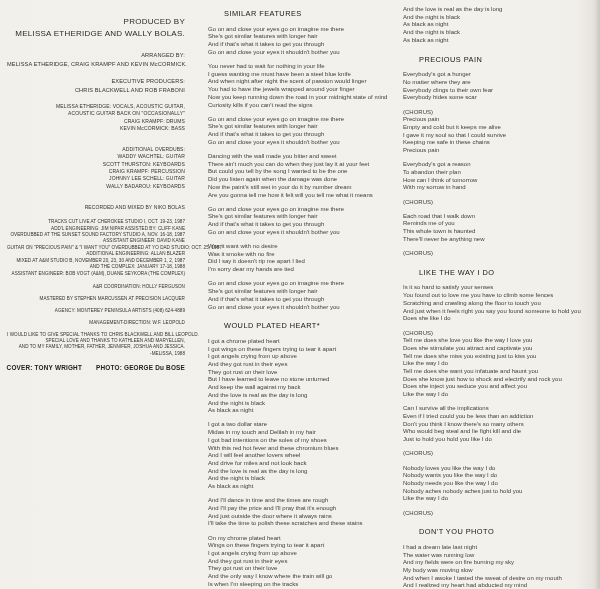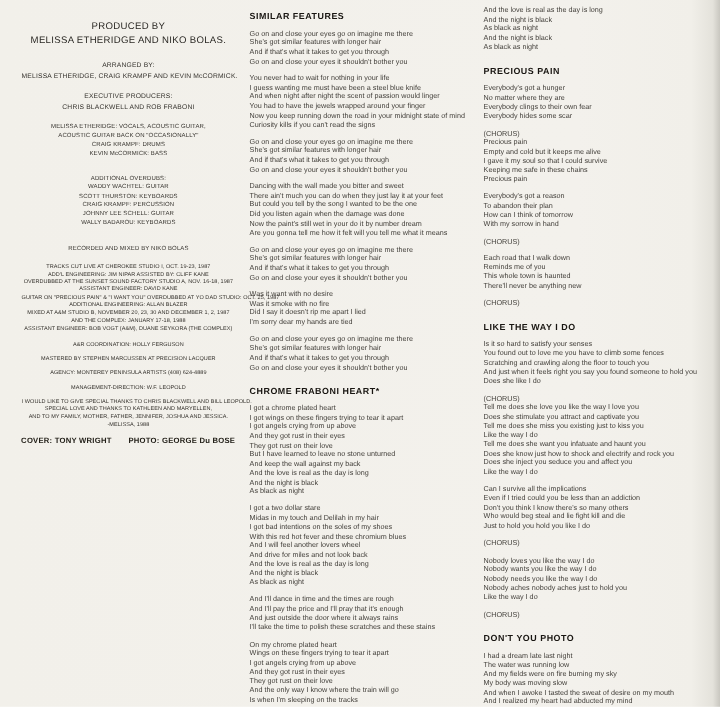--- a/index.html
+++ b/index.html
@@ -7,22 +7,22 @@
     width: 600px; height: 589px; overflow: hidden;
     background: linear-gradient(to right, #f2f0ea 0%, #f3f1ec 80%, #f1efe9 96%, #e4e2db 99%, #c9c7c0 100%);
     font-family: "Liberation Sans", sans-serif;
     color: #3b3833;
     position: relative;
   }
   .page { position: absolute; inset: 0; }
 
   
   .credits-col {
-    position: absolute; left: 18px; top: 16px; width: 178px;
-    text-align: center; color: #35322d;
+    position: absolute; left: 7px; top: 16px; width: 178px;
+    text-align: right; color: #35322d;
   }
   .credit-block div { white-space: nowrap; }
   .blk-lg { font-size: 8px;   line-height: 11.5px; margin-bottom: 12px; color: #2b2925; letter-spacing: .25px; }
   .blk-md { font-size: 5.6px; line-height: 8.5px;  margin-bottom: 9px;  letter-spacing: .15px; }
   .blk-sm { font-size: 5px;   line-height: 7.3px;  margin-bottom: 14px; letter-spacing: .1px; }
   .blk-s1 { font-size: 5px;   line-height: 7.3px;  margin-bottom: 8px;  letter-spacing: .1px; }
   .blk-xs { font-size: 4.6px; line-height: 6.4px;  margin-bottom: 7px;  letter-spacing: .05px; }
   .blk-x1 { font-size: 4.6px; line-height: 6.4px;  margin-bottom: 5.5px; letter-spacing: .05px; }
   .cover-line {
     margin-top: 7px; font-size: 6.4px; font-weight: bold; color: #232019;
@@ -31,38 +31,38 @@
   }
 
   
   .lyrics-col {
     position: absolute; top: 6px;
     font-size: 6px; line-height: 7.7px; color: #44413c;
   }
   .col-middle { left: 208px; width: 196px; }
   .col-right  { left: 403px; width: 195px; }
   .song-title {
-    font-weight: bold; font-size: 7.4px; color: #181511;
-    letter-spacing: .45px; margin: 11px 0 8px 0; white-space: nowrap;
+    font-weight: normal; font-size: 7.4px; color: #181511;
+    letter-spacing: .45px; margin: 11px 0 8px 16px; white-space: nowrap;
   }
   .song:first-child .song-title, .lyrics-col > .song:first-child .song-title { margin-top: 0; }
   .col-middle .song:first-child .song-title { margin-top: 4px; }
   .stanza { margin-bottom: 6.5px; }
   .lyric-line { white-space: nowrap; }
 </style>
 </head>
 <body>
 
 <div class="page">
 
   <div class="credits-col">
     <div id="credits-blocks">
         <div class="credit-block blk-lg">
           <div>PRODUCED BY</div>
-          <div>MELISSA ETHERIDGE AND NIKO BOLAS.</div>
+          <div>MELISSA ETHERIDGE AND WALLY BOLAS.</div>
         </div>
         <div class="credit-block blk-md">
           <div>ARRANGED BY:</div>
           <div>MELISSA ETHERIDGE, CRAIG KRAMPF AND KEVIN McCORMICK.</div>
         </div>
         <div class="credit-block blk-md">
           <div>EXECUTIVE PRODUCERS:</div>
           <div>CHRIS BLACKWELL AND ROB FRABONI</div>
         </div>
         <div class="credit-block blk-sm">
@@ -162,21 +162,21 @@
           <div class="lyric-line">I'm sorry dear my hands are tied</div>
         </div>
         <div class="stanza">
           <div class="lyric-line">Go on and close your eyes go on imagine me there</div>
           <div class="lyric-line">She's got similar features with longer hair</div>
           <div class="lyric-line">And if that's what it takes to get you through</div>
           <div class="lyric-line">Go on and close your eyes it shouldn't bother you</div>
         </div>
       </div>
       <div class="song">
-        <div class="song-title">CHROME FRABONI HEART*</div>
+        <div class="song-title">WOULD PLATED HEART*</div>
         <div class="stanza">
           <div class="lyric-line">I got a chrome plated heart</div>
           <div class="lyric-line">I got wings on these fingers trying to tear it apart</div>
           <div class="lyric-line">I got angels crying from up above</div>
           <div class="lyric-line">And they got rust in their eyes</div>
           <div class="lyric-line">They got rust on their love</div>
           <div class="lyric-line">But I have learned to leave no stone unturned</div>
           <div class="lyric-line">And keep the wall against my back</div>
           <div class="lyric-line">And the love is real as the day is long</div>
           <div class="lyric-line">And the night is black</div>

